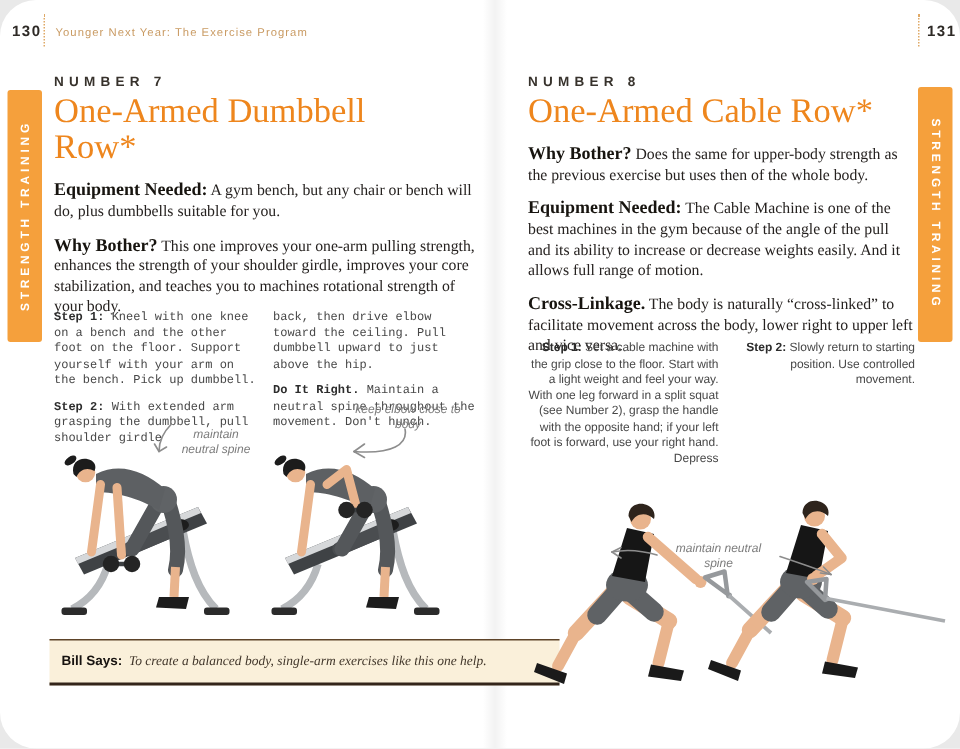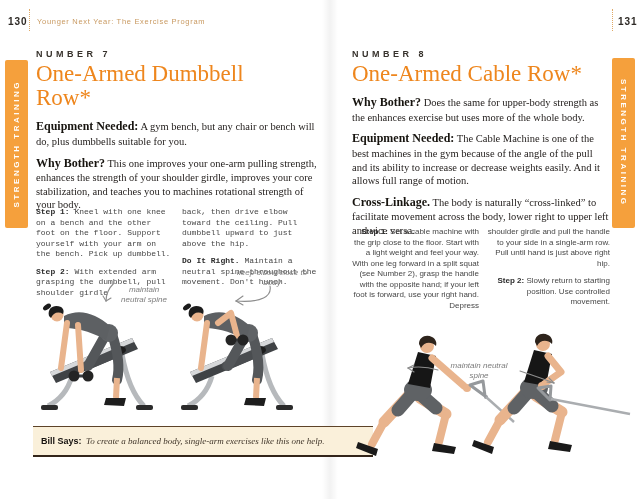--- a/index.html
+++ b/index.html
@@ -1,17 +1,17 @@
 <!DOCTYPE html>
 <html><head>
 <meta charset="utf-8">
 <style>
   html,body{margin:0;padding:0;background:#e9e9e9;}
   .spread{position:relative;width:640px;height:499px;background:#ffffff;overflow:hidden;
-          font-family:"Liberation Sans",sans-serif;}
+          font-family:"Liberation Sans",sans-serif;border-radius:24px;}
   
   .pg-num{position:absolute;font-size:10px;font-weight:bold;letter-spacing:1px;color:#2e2a26;}
   .run-head{position:absolute;font-size:7.5px;letter-spacing:.7px;}
   .run-left{left:37px;top:17px;color:#c99a62;}
   .run-right{left:352px;top:17px;width:256px;text-align:right;color:#e3923c;font-weight:bold;}
   .hdr-div{position:absolute;top:9px;height:22px;width:0;border-left:1px dotted #dfa967;}
   
   .tab{position:absolute;width:23px;background:#f5a03c;border-radius:2px;color:#fff;
        display:flex;align-items:center;justify-content:center;}
   .tab .v{writing-mode:vertical-rl;font-size:8px;font-weight:bold;letter-spacing:2.5px;white-space:nowrap;}
@@ -168,43 +168,40 @@
   <div class="bill">
     <span class="lead">Bill Says:</span>
     <span class="txt">To create a balanced body, single-arm exercises like this one help.</span>
   </div>
 
   <div class="content" style="left:352px;top:49px;width:258px;">
     <div class="kicker">NUMBER 8</div>
     <div class="title">One-Armed Cable Row*</div>
     <p class="body-p">
       <span class="lead-sans">Why Bother?</span>
-      <span>Does the same for upper-body strength as the enhances exercise but uses more of the whole body.</span>
+      <span>Does the same for upper-body strength as the previous exercise but uses then of the whole body.</span>
     </p>
     <p class="body-p">
       <span class="lead-sans">Equipment Needed:</span>
       <span>The Cable Machine is one of the best machines in the gym because of the angle of the pull and its ability to increase or decrease weights easily. And it allows full range of motion.</span>
     </p>
     <p class="body-p">
       <span class="lead-sans">Cross-Linkage.</span>
       <span>The body is naturally “cross-linked” to facilitate movement across the body, lower right to upper left and vice versa.</span>
     </p>
   </div>
 
   <div class="steps" style="left:352px;top:227px;width:258px;text-align:right;">
     <div class="col" style="width:127px;margin-right:7px;">
       <div class="step-block">
         <span class="step-lead">Step 1:</span>
         <span>Set a cable machine with the grip close to the floor. Start with a light weight and feel your way. With one leg forward in a split squat (see Number 2), grasp the handle with the opposite hand; if your left foot is forward, use your right hand. Depress</span>
       </div>
     </div>
     <div class="col" style="width:124px;">
-      <div class="step-block">
-        <span>shoulder girdle and pull the handle to your side in a single-arm row. Pull until hand is just above right hip.</span>
-      </div>
       <div class="step-block">
         <span class="step-lead">Step 2:</span>
         <span>Slowly return to starting position. Use controlled movement.</span>
       </div>
     </div>
   </div>
 
   <svg class="illus" style="left:352px;top:330px;" width="165" height="150" viewBox="0 0 165 150">
     <line x1="56" y1="66" x2="32" y2="92" stroke="#e9b48d" stroke-width="11" stroke-linecap="round"></line>
     <line x1="32" y1="92" x2="20" y2="114" stroke="#e9b48d" stroke-width="8" stroke-linecap="round"></line>

